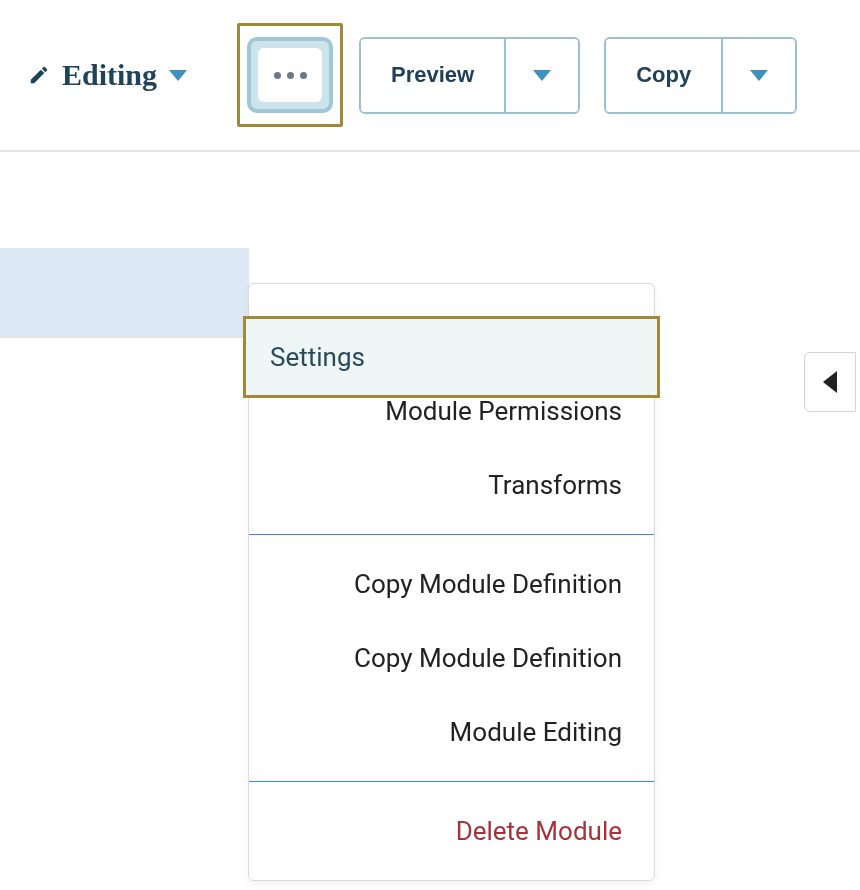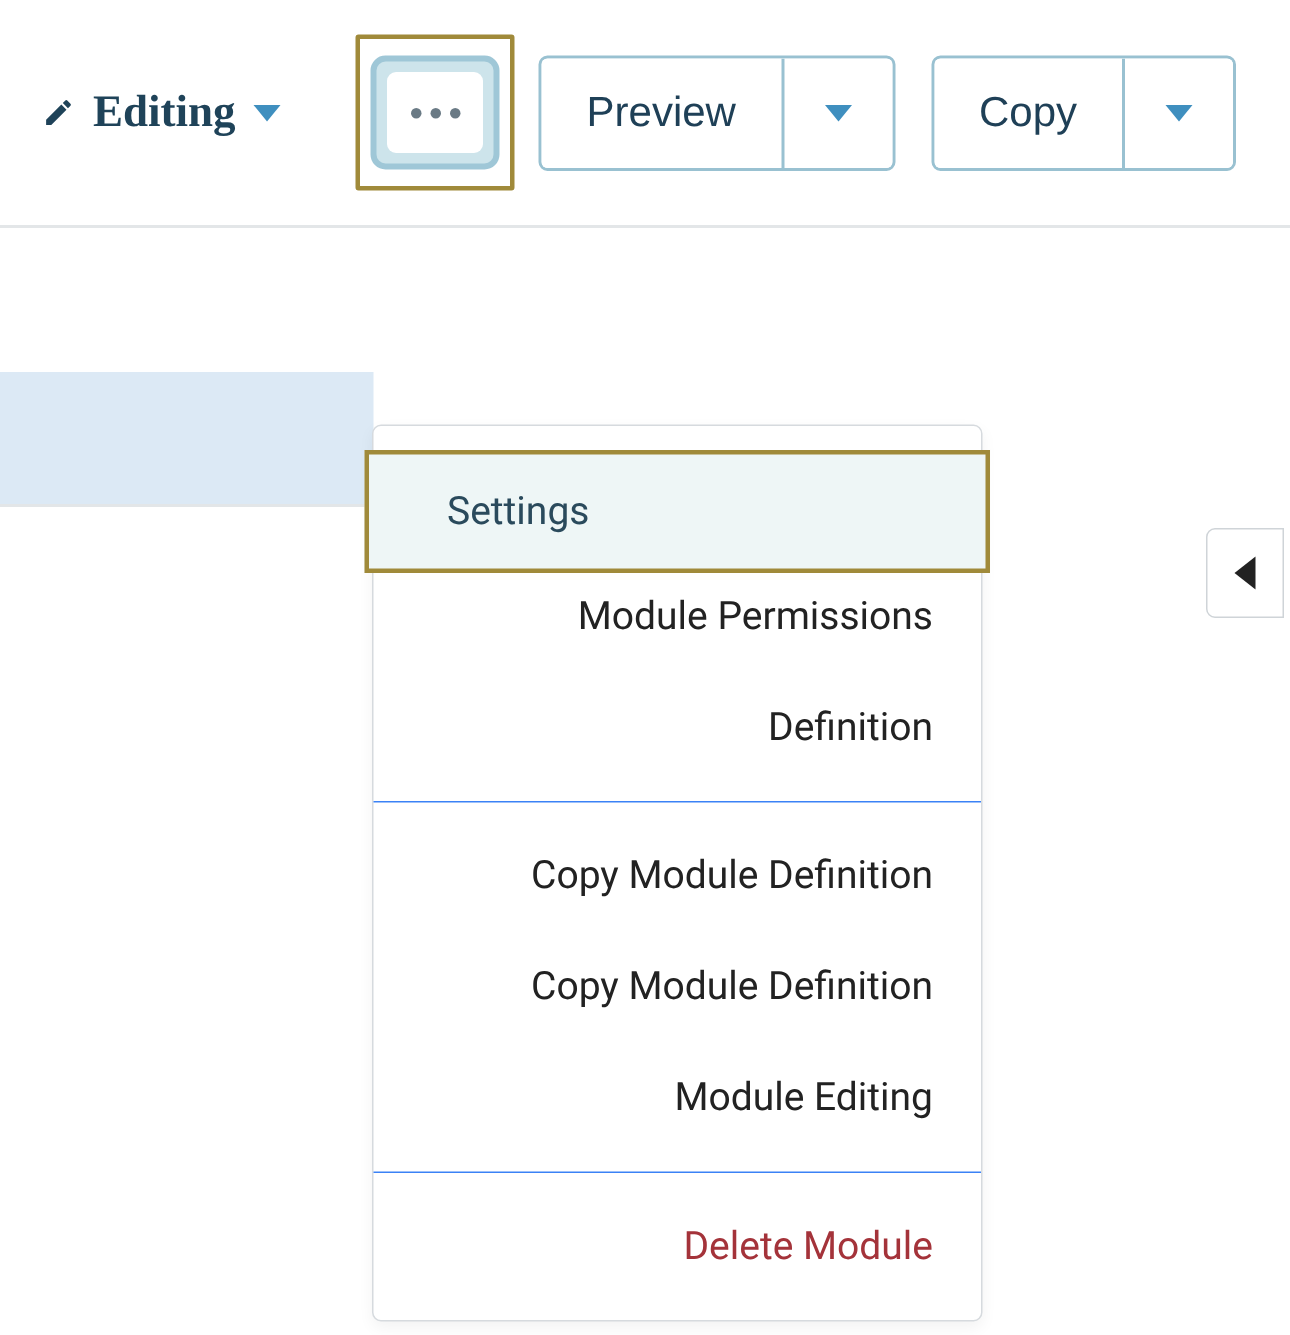--- a/index.html
+++ b/index.html
@@ -88,22 +88,22 @@
     overflow: hidden;
     height: 77px;
   }
   .btn-group .main {
     display: inline-flex;
     align-items: center;
     justify-content: center;
     padding: 0 30px;
     background: #fff;
     cursor: pointer;
-    font-size: 28px;
-    font-weight: 400;
+    font-size: 22px;
+    font-weight: 700;
     color: #1f4057;
     border: none;
   }
   .btn-group .split {
     display: inline-flex;
     align-items: center;
     justify-content: center;
     width: 74px;
     background: #fff;
     border: none;
@@ -132,30 +132,30 @@
     top: 131px;
     left: 248px;
     width: 407px;
     background: #fff;
     border: 1px solid #d6dade;
     border-radius: 6px;
     box-shadow: 0 4px 10px rgba(0,0,0,0.05);
   }
   .selected-overlay {
     position: absolute;
-    top: 148px;
+    top: 164px;
     left: 243px;
     width: 417px;
     height: 82px;
     border: 3px solid #a08a3a;
     background: #eef6f6;
     z-index: 2;
     display: flex;
     align-items: center;
-    padding-left: 52px;
+    padding-left: 24px;
     font-size: 26px;
     color: #2a4a5c;
     cursor: pointer;
   }
   .menu-section {
     padding: 12px 0;
   }
   .menu-section + .menu-section {
     border-top: 1px solid #3b82f6;
   }
@@ -234,21 +234,21 @@
   </span>
 </div>
 
 <div class="content">
   <div class="selected-strip"></div>
 
   <div class="dropdown-menu">
     <div class="menu-section">
       <div class="menu-item first-placeholder"></div>
       <div class="menu-item">Module Permissions</div>
-      <div class="menu-item">Definition</div>
+      <div class="menu-item">Transforms</div>
     </div>
     <div class="menu-section">
       <div class="menu-item">Copy Module Definition</div>
       <div class="menu-item">Copy Module Definition</div>
       <div class="menu-item">Module Editing</div>
     </div>
     <div class="menu-section">
       <div class="menu-item danger">Delete Module</div>
     </div>
   </div>

